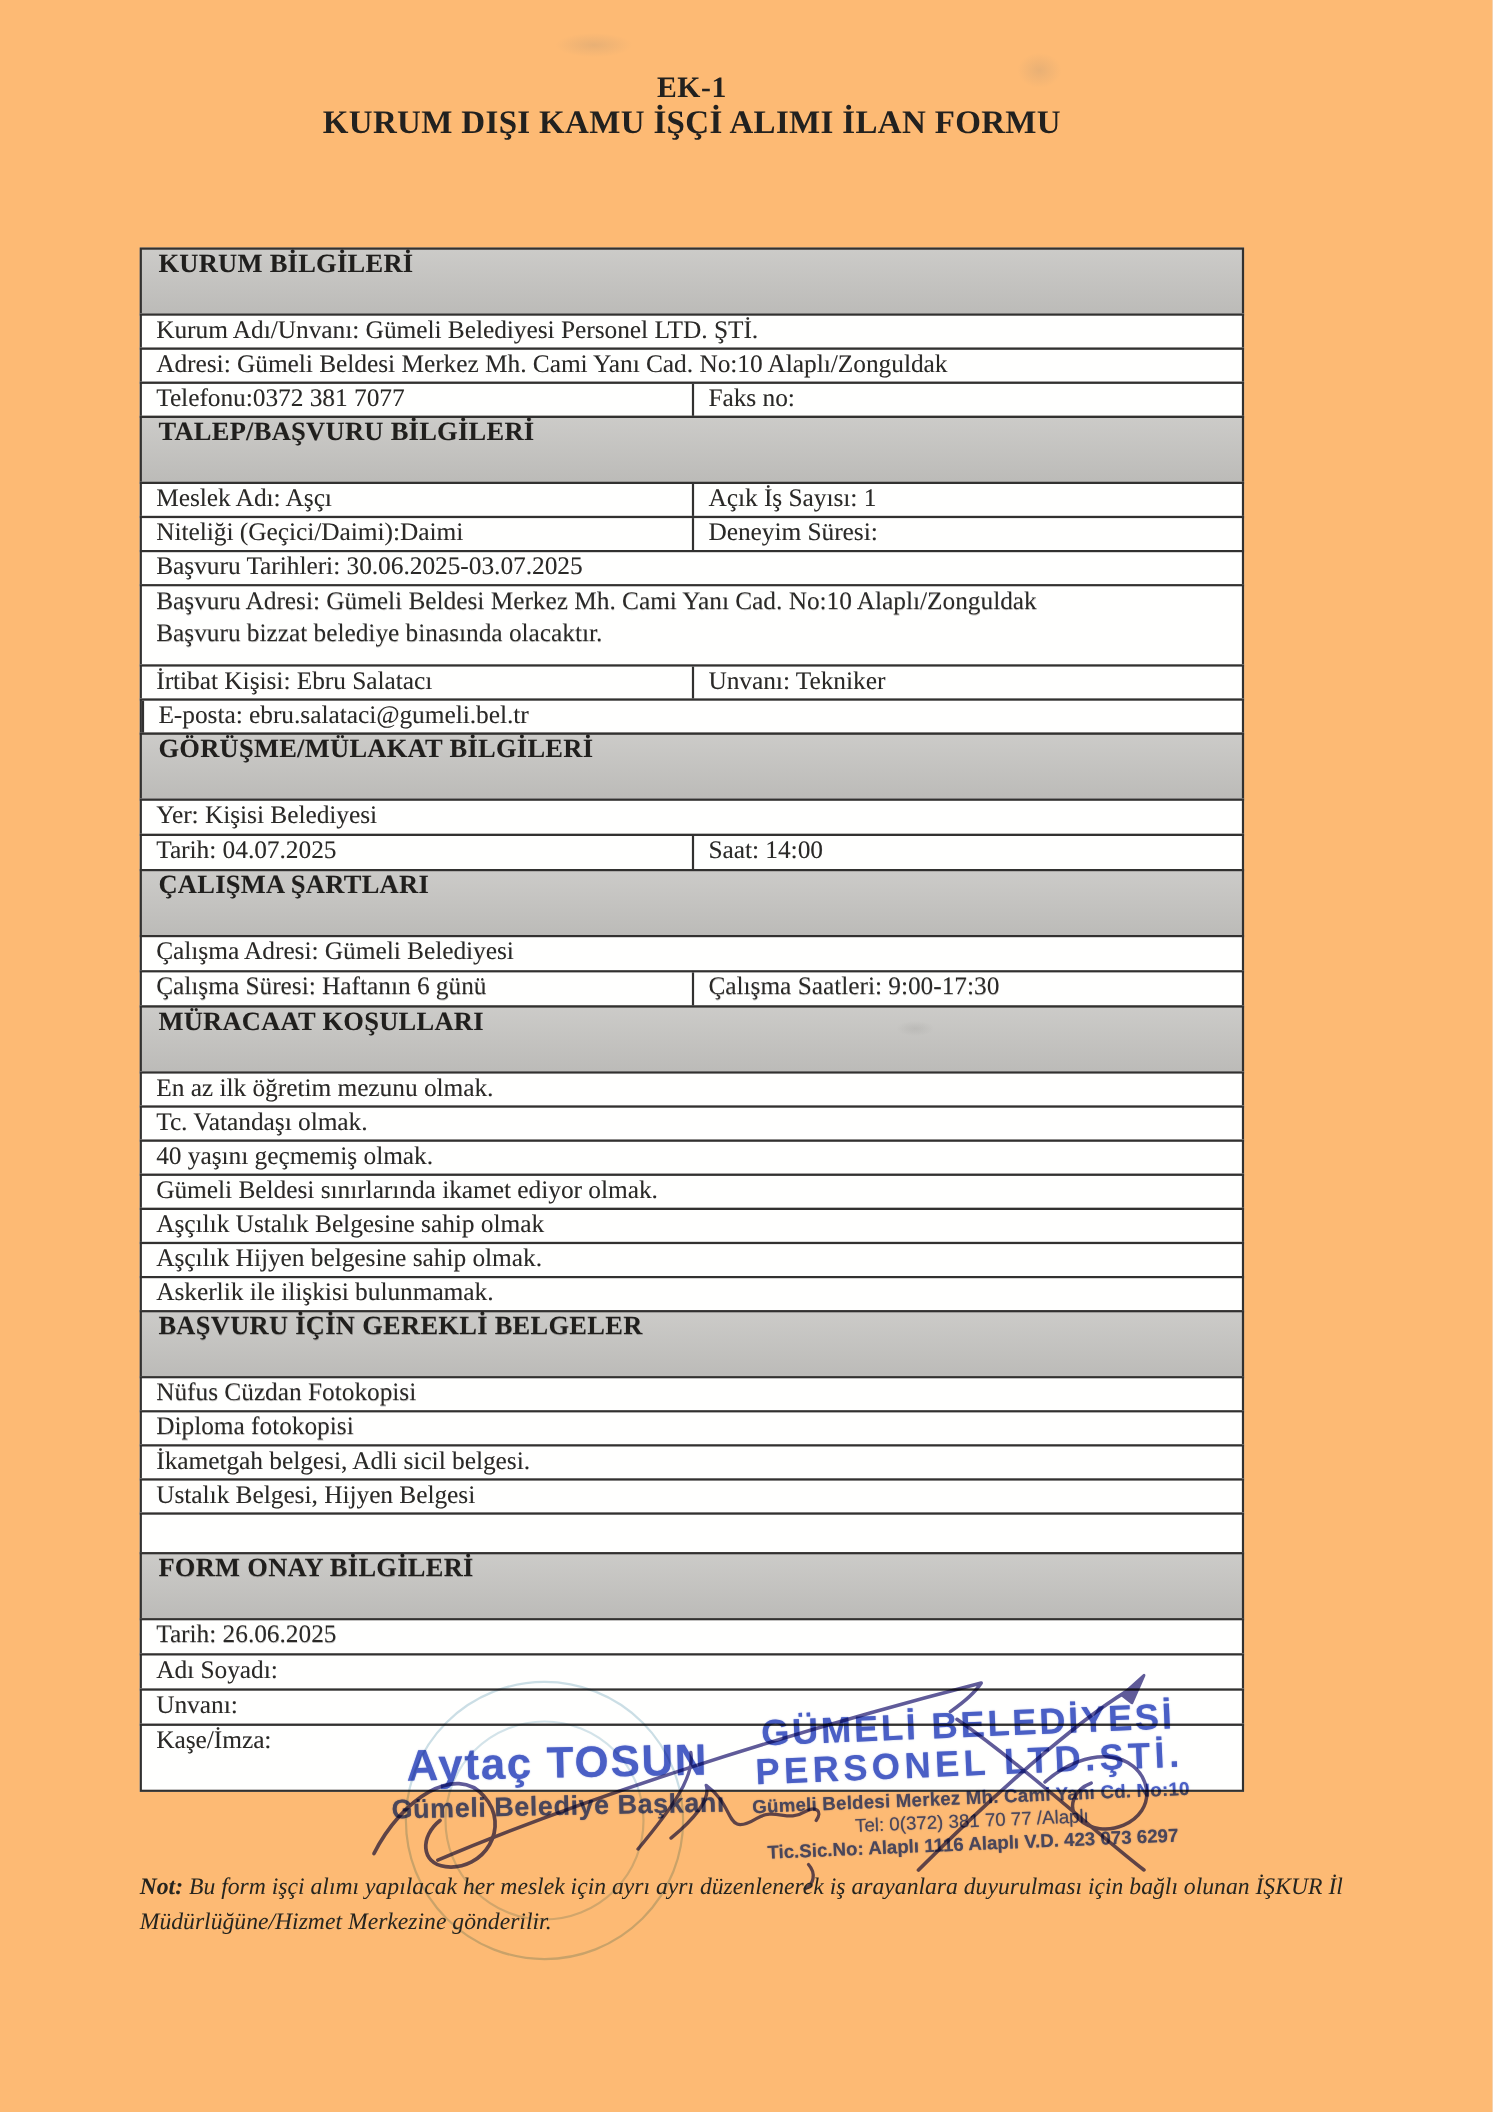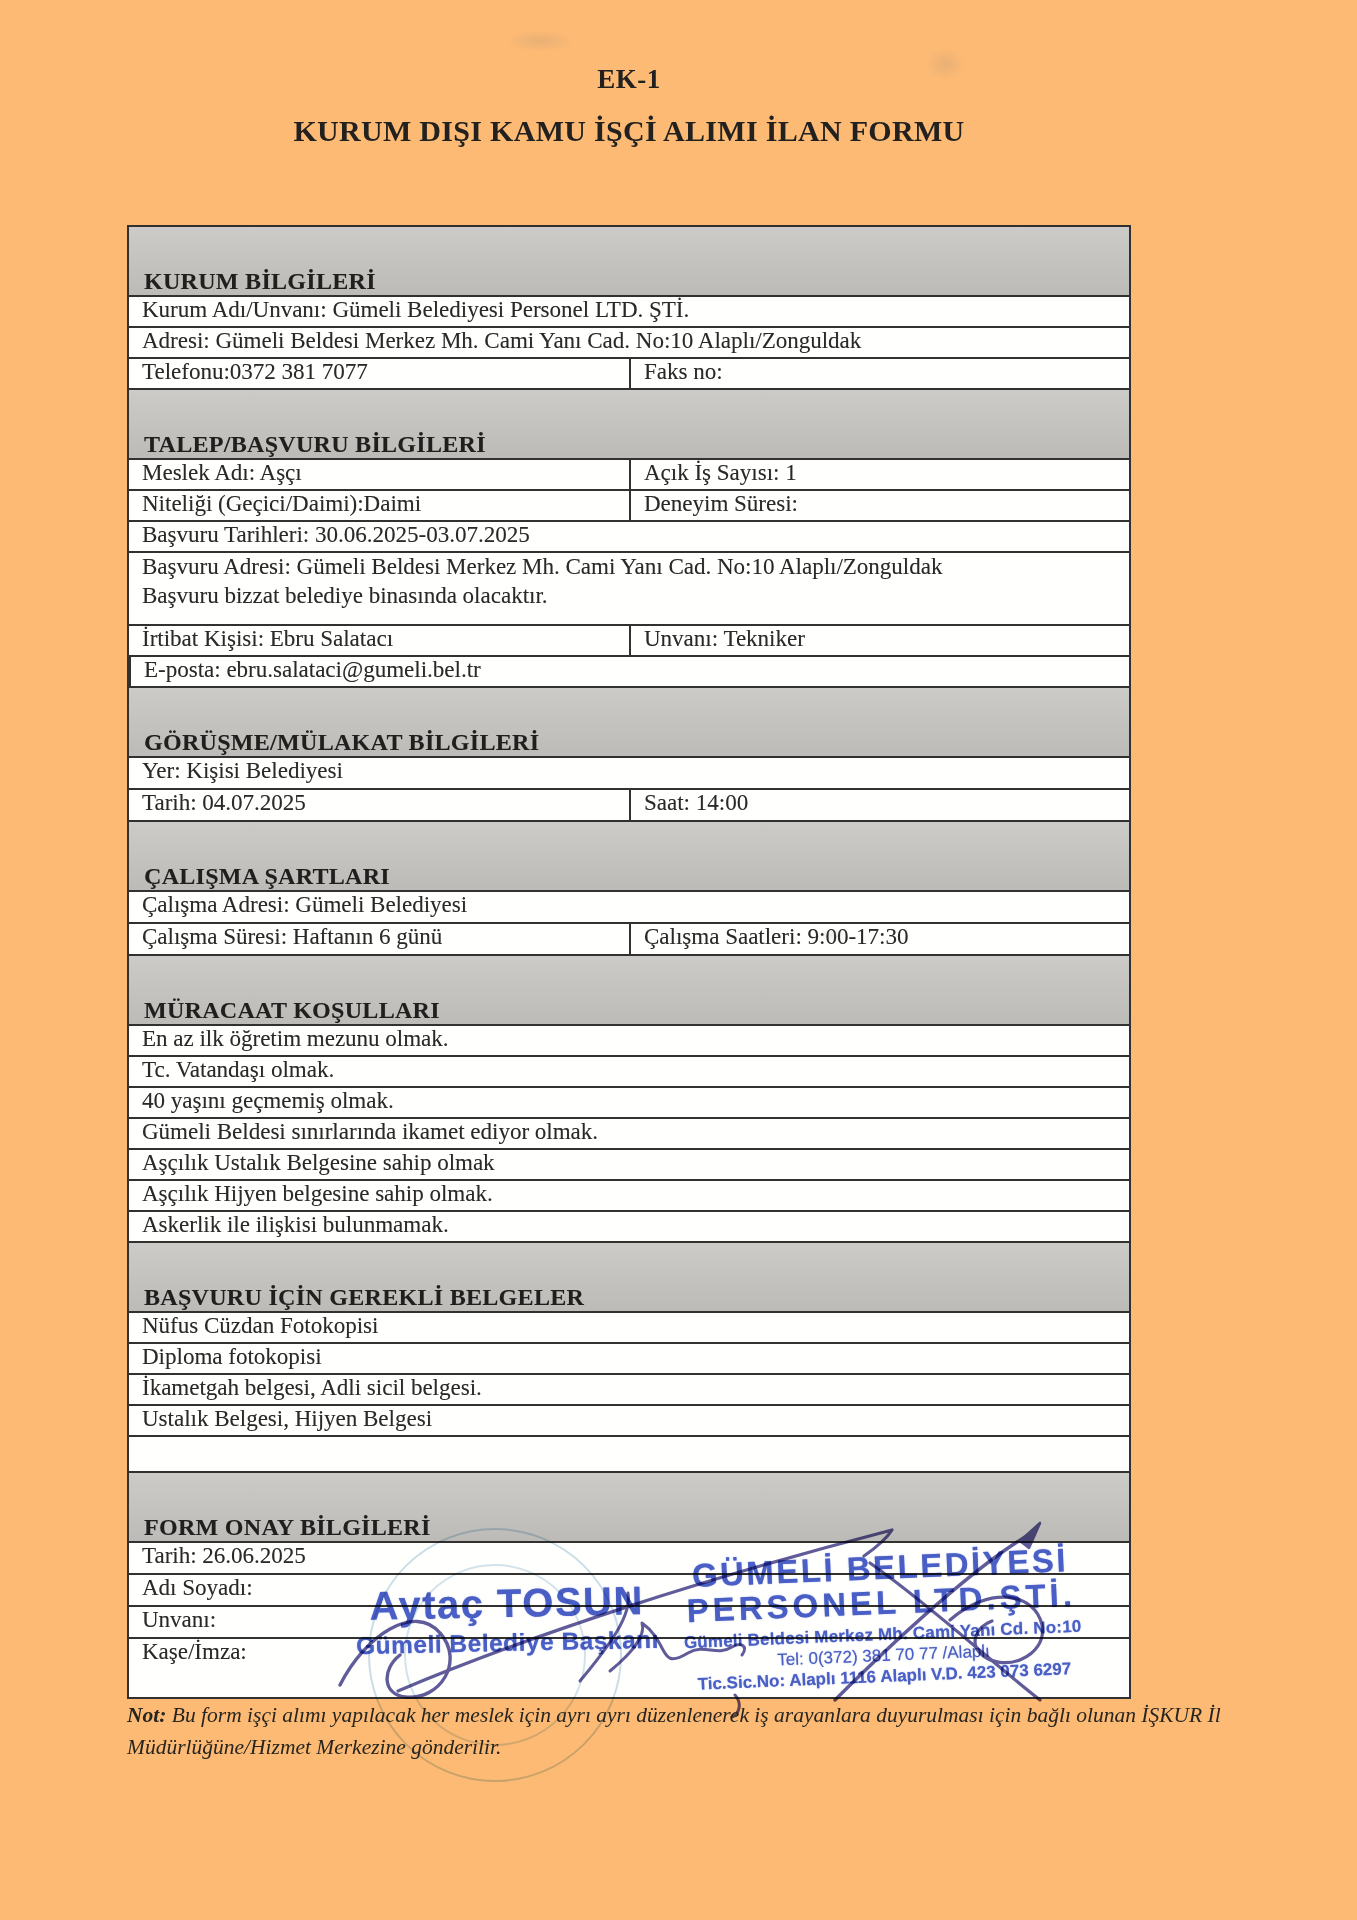--- a/index.html
+++ b/index.html
@@ -4,26 +4,26 @@
 <style>
   html,body{margin:0;padding:0;background:#e9e9e9;}
   .page{
     position:relative;width:1357px;height:1920px;margin:0 auto;
     background:#fdba74;overflow:hidden;
     font-family:"Liberation Serif",serif;color:#2a2927;
   }
   .title{position:absolute;left:127px;top:64px;width:1004px;text-align:center;
     font-weight:bold;color:#22211f;}
   .title .l1{font-size:27px;letter-spacing:.5px;}
-  .title .l2{font-size:30px;margin-top:19px;letter-spacing:.3px;}
+  .title .l2{font-size:30px;margin-top:0;letter-spacing:.3px;}
 
   .doc-table{position:absolute;left:127px;top:225px;width:1004px;font-size:23px;
     text-shadow:.25px .25px 0 rgba(45,44,42,.3);}
-  .band{height:72px;background:#c6c5c2;border:2px solid #323130;margin-top:-2px;
-    display:flex;align-items:flex-end;padding:0 15px;font-weight:bold;font-size:24px;
+  .band{height:62px;background:#c6c5c2;border:2px solid #323130;margin-top:-2px;
+    display:flex;align-items:flex-start;padding:0 15px;font-weight:bold;font-size:24px;
     box-sizing:border-box;color:#201f1d;letter-spacing:.3px;
     background-image:linear-gradient(180deg, rgba(255,255,255,.10), rgba(0,0,0,.05));}
   .band:first-child{margin-top:0;}
   .trow{border:2px solid #323130;margin-top:-2px;background:#fffffe;display:flex;
     align-items:stretch;box-sizing:border-box;height:33px;}
   .trow.h34{height:34px;}
   .trow.tall{height:75px;}
   .trow.empty{height:38px;}
   .trow.kase{height:62px;}
   .cell{display:flex;padding:0 13px;flex:1;min-width:0;}

